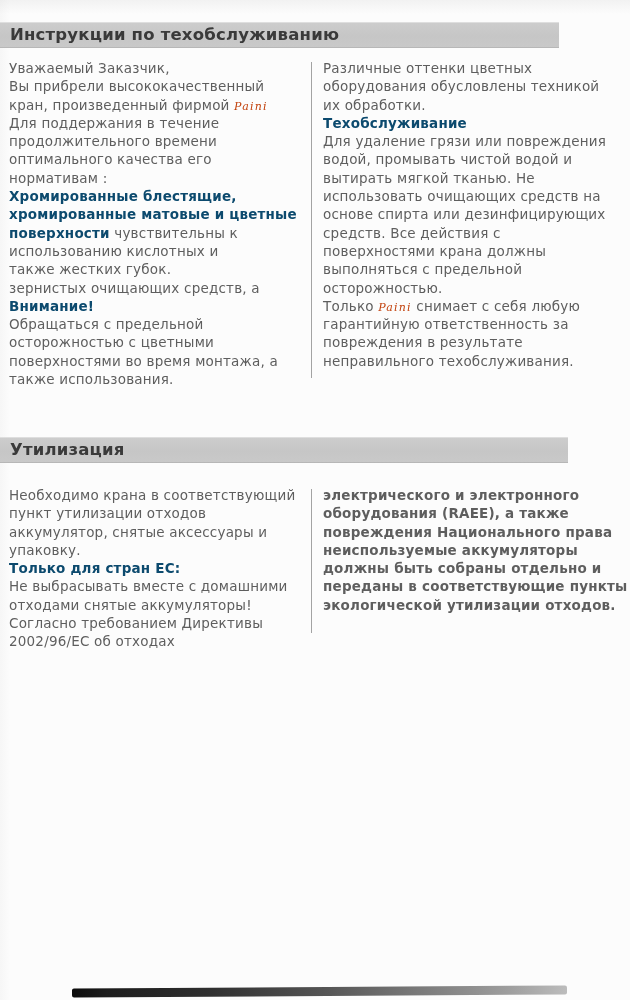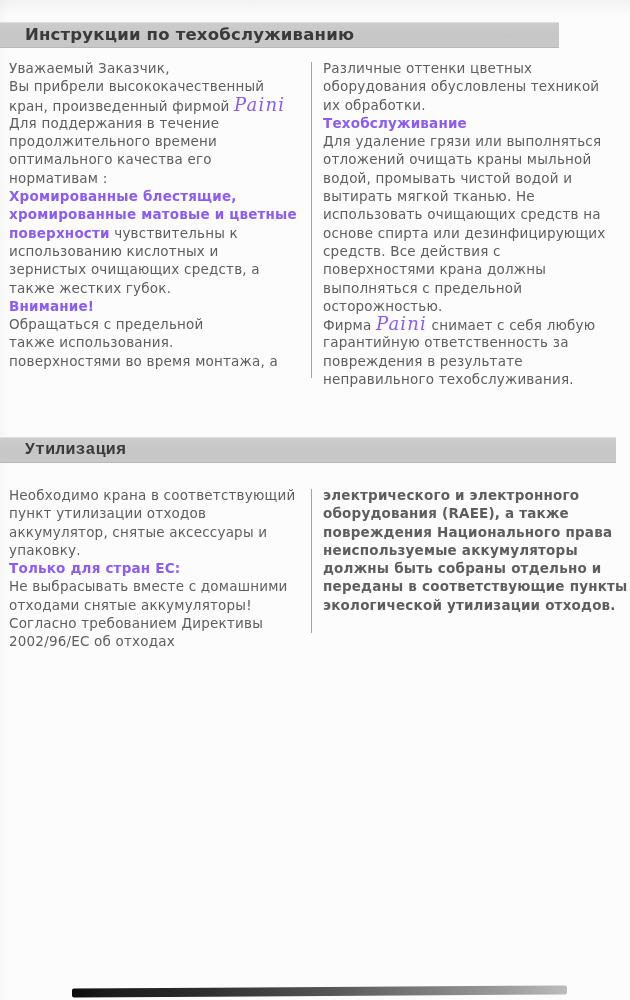--- a/index.html
+++ b/index.html
@@ -27,49 +27,49 @@
   }
   .section-bar {
     position: absolute;
     left: 0;
     height: 26px;
     background: linear-gradient(180deg, #cdcdcd 0%, #c6c6c6 55%, #c9c9c9 100%);
     box-shadow: inset 0 1px 0 rgba(255,255,255,0.35), inset 0 -1px 0 rgba(150,150,150,0.35);
   }
   .section-bar .bar-title {
     display: block;
-    padding-left: 25px;
+    padding-left: 10px;
     font-size: 16.5px;
     font-weight: bold;
     color: #3a3a3a;
     line-height: 26px;
     letter-spacing: 0.2px;
     white-space: nowrap;
   }
   .bar-1 { top: 22px; width: 559px; }
-  .bar-2 { top: 437px; width: 616px; font-family: Liberation Mono, monospace; }
+  .bar-2 { top: 437px; width: 568px; }
 
   .text-col {
     position: absolute;
     font-size: 13.5px;
     line-height: 18.3px;
     letter-spacing: 0.2px;
     color: #5e5e5e;
     white-space: nowrap;
   }
   .tline { height: 18.3px; }
   .tline .b {
     font-weight: bold;
-    color: #8b5cf6;
+    color: #0c4a6e;
   }
   .tline .logo {
     font-family: "DejaVu Serif", "Liberation Serif", serif;
     font-style: italic;
-    font-size: 18px;
-    color: #8b5cf6;
+    font-size: 11px;
+    color: #c2410c;
     letter-spacing: 1.2px;
     font-weight: 400;
   }
   .col-s1-left  { top: 59px;  left: 9px;   width: 299px; }
   .col-s1-right { top: 59px;  left: 323px; width: 300px; }
   .col-s2-left  { top: 486px; left: 9px;   width: 299px; }
   .col-s2-right { top: 486px; left: 323px; width: 300px; font-weight: bold; }
 
   .v-divider {
     position: absolute;
@@ -106,46 +106,46 @@
       <div class="tline"><span>Вы прибрели высококачественный</span></div>
       <div class="tline"><span>кран, произведенный фирмой </span><span class="logo">Paini</span></div>
       <div class="tline"><span>Для поддержания в течение</span></div>
       <div class="tline"><span>продолжительного времени</span></div>
       <div class="tline"><span>оптимального качества его</span></div>
       <div class="tline"><span>нормативам :</span></div>
       <div class="tline"><span class="b">Хромированные блестящие,</span></div>
       <div class="tline"><span class="b">хромированные матовые и цветные</span></div>
       <div class="tline"><span class="b">поверхности</span><span> чувствительны к</span></div>
       <div class="tline"><span>использованию кислотных и</span></div>
+      <div class="tline"><span>также жестких губок.</span></div>
       <div class="tline"><span>зернистых очищающих средств, а</span></div>
-      <div class="tline"><span>также жестких губок.</span></div>
       <div class="tline"><span class="b">Внимание!</span></div>
       <div class="tline"><span>Обращаться с предельной</span></div>
+      <div class="tline"><span>осторожностью с цветными</span></div>
+      <div class="tline"><span>поверхностями во время монтажа, а</span></div>
       <div class="tline"><span>также использования.</span></div>
-      <div class="tline"><span>поверхностями во время монтажа, а</span></div>
     </div>
 
   <div class="v-divider divider-1"></div>
 
   <div class="text-col col-s1-right">
       <div class="tline"><span>Различные оттенки цветных</span></div>
       <div class="tline"><span>оборудования обусловлены техникой</span></div>
       <div class="tline"><span>их обработки.</span></div>
       <div class="tline"><span class="b">Техобслуживание</span></div>
-      <div class="tline"><span>Для удаление грязи или выполняться</span></div>
-      <div class="tline"><span>отложений очищать краны мыльной</span></div>
+      <div class="tline"><span>Для удаление грязи или повреждения</span></div>
       <div class="tline"><span>водой, промывать чистой водой и</span></div>
       <div class="tline"><span>вытирать мягкой тканью. Не</span></div>
       <div class="tline"><span>использовать очищающих средств на</span></div>
       <div class="tline"><span>основе спирта или дезинфицирующих</span></div>
       <div class="tline"><span>средств. Все действия с</span></div>
       <div class="tline"><span>поверхностями крана должны</span></div>
       <div class="tline"><span>выполняться с предельной</span></div>
       <div class="tline"><span>осторожностью.</span></div>
-      <div class="tline"><span>Фирма </span><span class="logo">Paini</span><span> снимает с себя любую</span></div>
+      <div class="tline"><span>Только </span><span class="logo">Paini</span><span> снимает с себя любую</span></div>
       <div class="tline"><span>гарантийную ответственность за</span></div>
       <div class="tline"><span>повреждения в результате</span></div>
       <div class="tline"><span>неправильного техобслуживания.</span></div>
     </div>
 
   <div class="section-bar bar-2">
     <span class="bar-title">Утилизация</span>
   </div>
 
   <div class="text-col col-s2-left">

